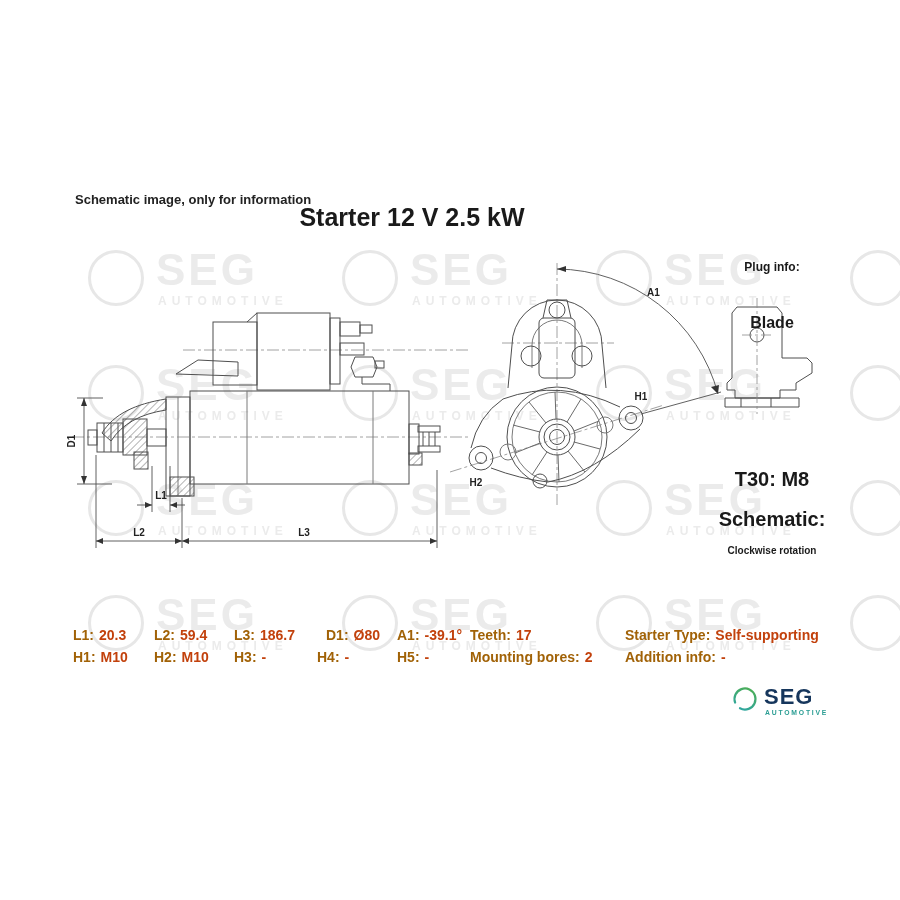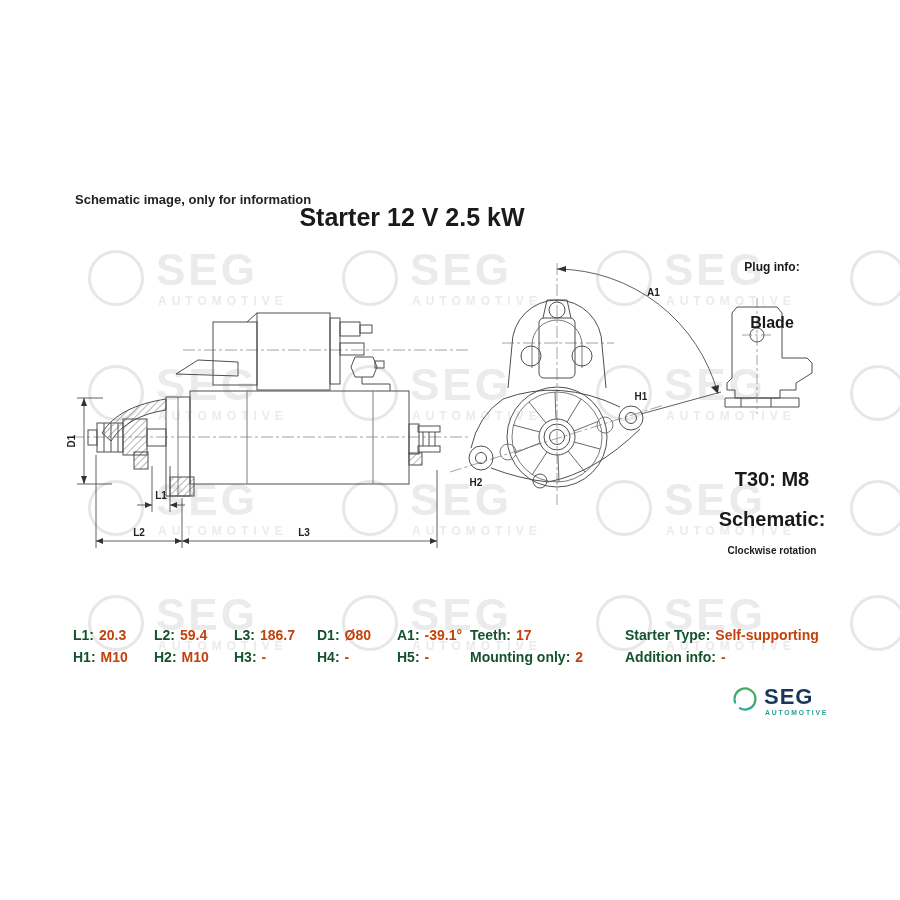--- a/index.html
+++ b/index.html
@@ -22,21 +22,21 @@
   
   .right-col{position:absolute;left:698px;width:148px;text-align:center;z-index:2;}
   .plug-heading{top:260px;font-size:12px;font-weight:700;}
   .plug-type{top:266px;font-size:16px;font-weight:700;margin-top:48px;}
   .t50{top:427px;font-size:20px;font-weight:700;}
   .t30{top:468px;font-size:20px;font-weight:700;}
   .rotation-heading{top:508px;font-size:20px;font-weight:700;}
   .rotation-value{top:545px;font-size:10px;font-weight:700;}
   
   .spec-cell{position:absolute;white-space:nowrap;font-size:14px;font-weight:700;z-index:2;}
-  .spec-cell .lbl{color:#14532d;}
+  .spec-cell .lbl{color:#a16207;}
   .spec-cell .val{color:#c2410c;margin-left:5px;}
   .r1{top:627px;} .r2{top:649px;}
   
   .logo{position:absolute;left:732px;top:686px;display:flex;align-items:flex-start;z-index:2;}
   .logo-txt{margin-left:6px;display:flex;flex-direction:column;}
   .logo-brand{font-size:22px;font-weight:700;letter-spacing:1px;color:#16365c;line-height:1;}
   .logo-sub{font-size:6.8px;font-weight:700;letter-spacing:1.8px;color:#2a9d93;margin-top:1px;margin-left:1px;}
 </style>
 </head>
 <body>
@@ -296,31 +296,31 @@
 
   <div class="right-col plug-heading">Plug info:</div>
   <div class="right-col plug-type">Blade</div>
   <div class="right-col t30">T30: M8</div>
   <div class="right-col rotation-heading">Schematic:</div>
   <div class="right-col rotation-value">Clockwise rotation</div>
 
   <div class="spec-cell r1" style="left:73px"><span class="lbl">L1:</span><span class="val">20.3</span></div>
   <div class="spec-cell r1" style="left:154px"><span class="lbl">L2:</span><span class="val">59.4</span></div>
   <div class="spec-cell r1" style="left:234px"><span class="lbl">L3:</span><span class="val">186.7</span></div>
-  <div class="spec-cell r1" style="left:317px"><span class="lbl">D1:</span><span class="val">Ø80</span></div>
+  <div class="spec-cell r1" style="left:326px"><span class="lbl">D1:</span><span class="val">Ø80</span></div>
   <div class="spec-cell r1" style="left:397px"><span class="lbl">A1:</span><span class="val">-39.1°</span></div>
   <div class="spec-cell r1" style="left:470px"><span class="lbl">Teeth:</span><span class="val">17</span></div>
   <div class="spec-cell r1" style="left:625px"><span class="lbl">Starter Type:</span><span class="val">Self-supporting</span></div>
 
   <div class="spec-cell r2" style="left:73px"><span class="lbl">H1:</span><span class="val">M10</span></div>
   <div class="spec-cell r2" style="left:154px"><span class="lbl">H2:</span><span class="val">M10</span></div>
   <div class="spec-cell r2" style="left:234px"><span class="lbl">H3:</span><span class="val">-</span></div>
   <div class="spec-cell r2" style="left:317px"><span class="lbl">H4:</span><span class="val">-</span></div>
   <div class="spec-cell r2" style="left:397px"><span class="lbl">H5:</span><span class="val">-</span></div>
-  <div class="spec-cell r2" style="left:470px"><span class="lbl">Mounting only:</span><span class="val">2</span></div>
+  <div class="spec-cell r2" style="left:470px"><span class="lbl">Mounting bores:</span><span class="val">2</span></div>
   <div class="spec-cell r2" style="left:625px"><span class="lbl">Addition info:</span><span class="val">-</span></div>
 
   <div class="logo">
     <svg width="26" height="26" viewBox="0 0 26 26">
       <defs>
         <linearGradient id="segGrad" x1="0" y1="1" x2="1" y2="0">
           <stop offset="0" stop-color="#4fae4e"></stop>
           <stop offset="1" stop-color="#2aa5ab"></stop>
         </linearGradient>
       </defs>

